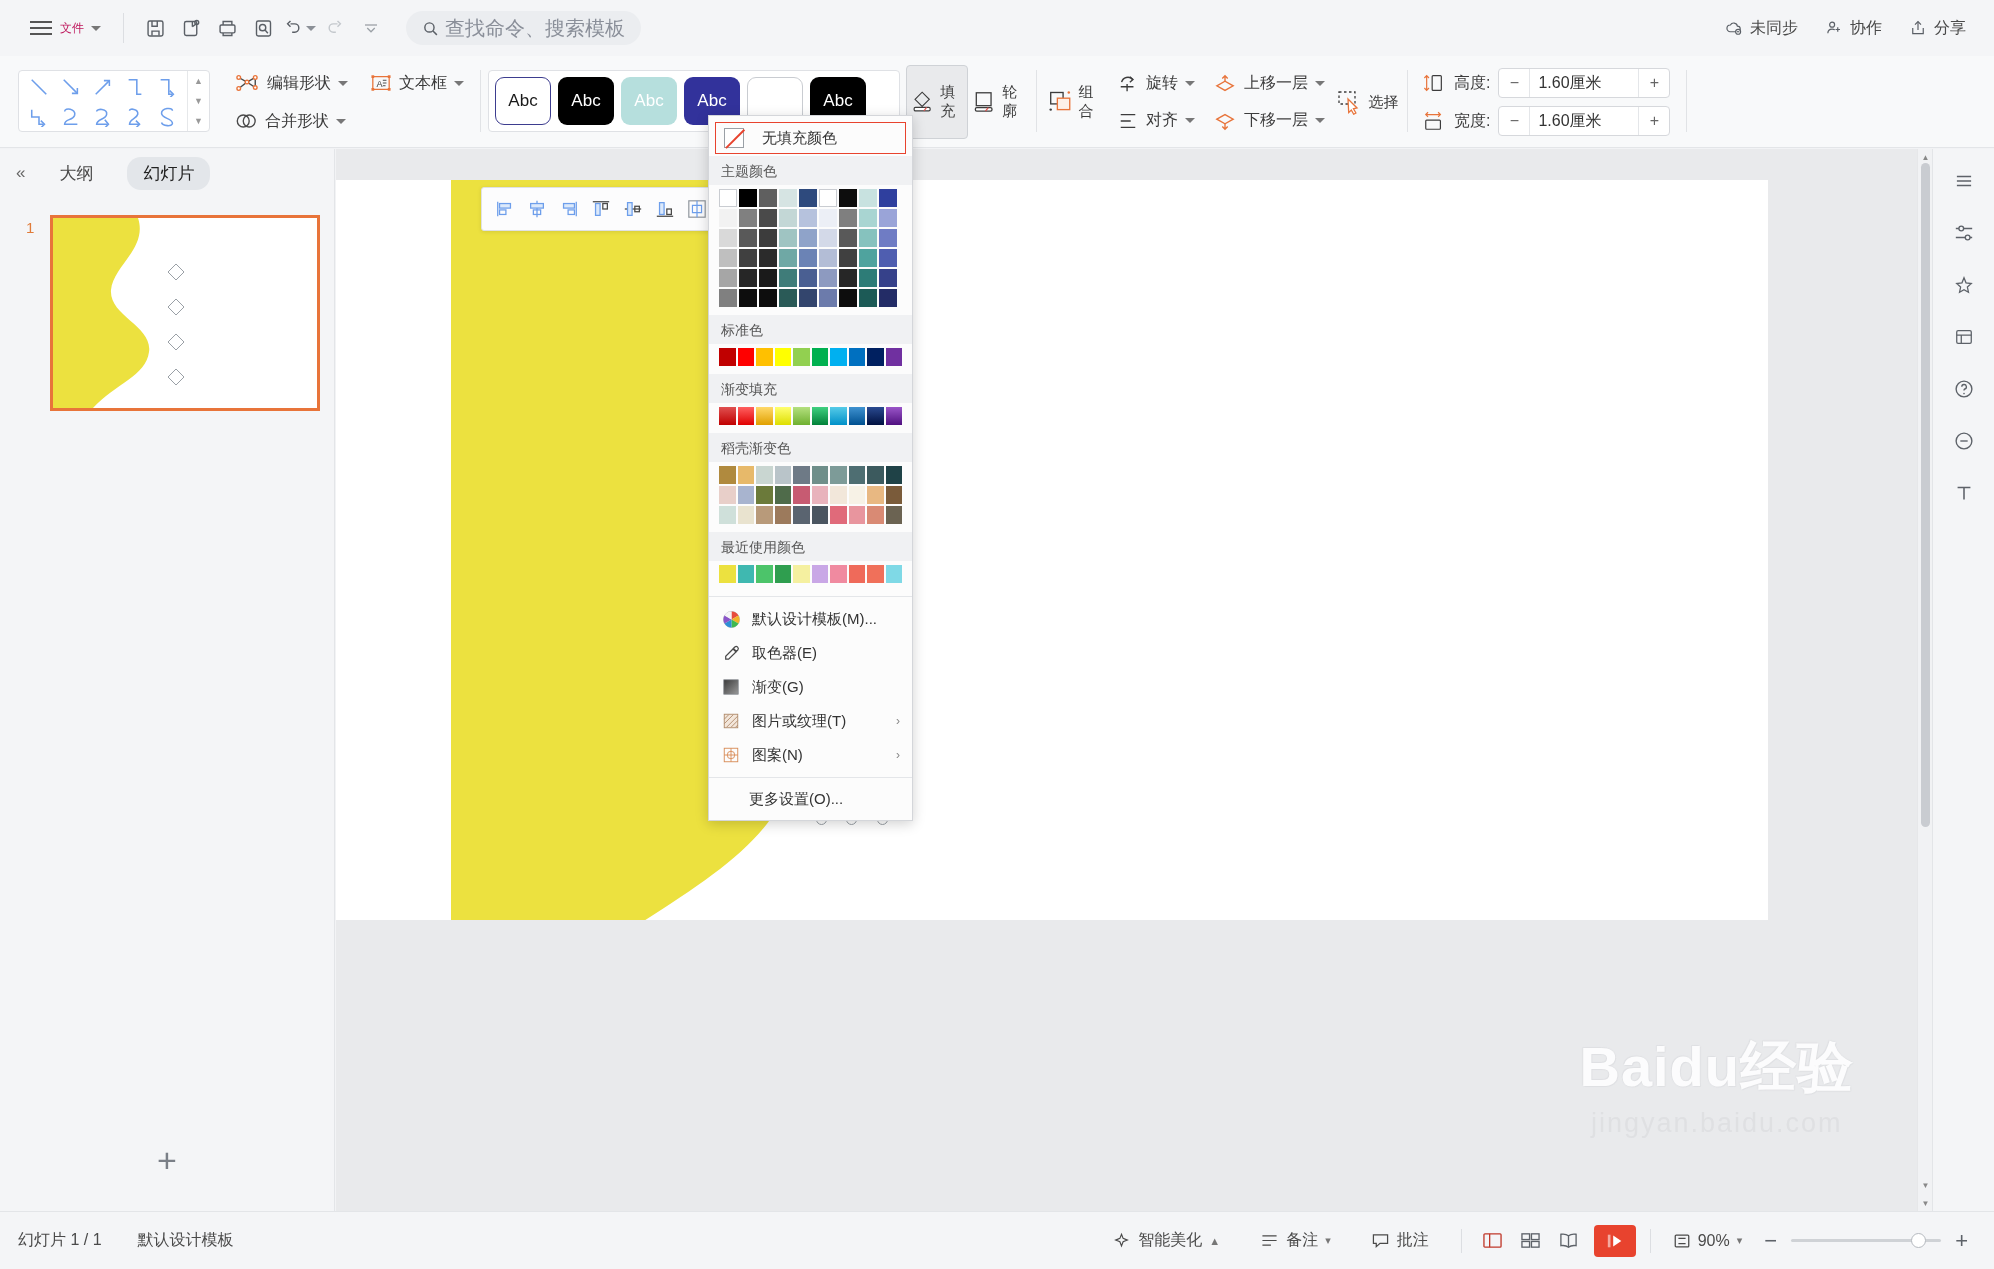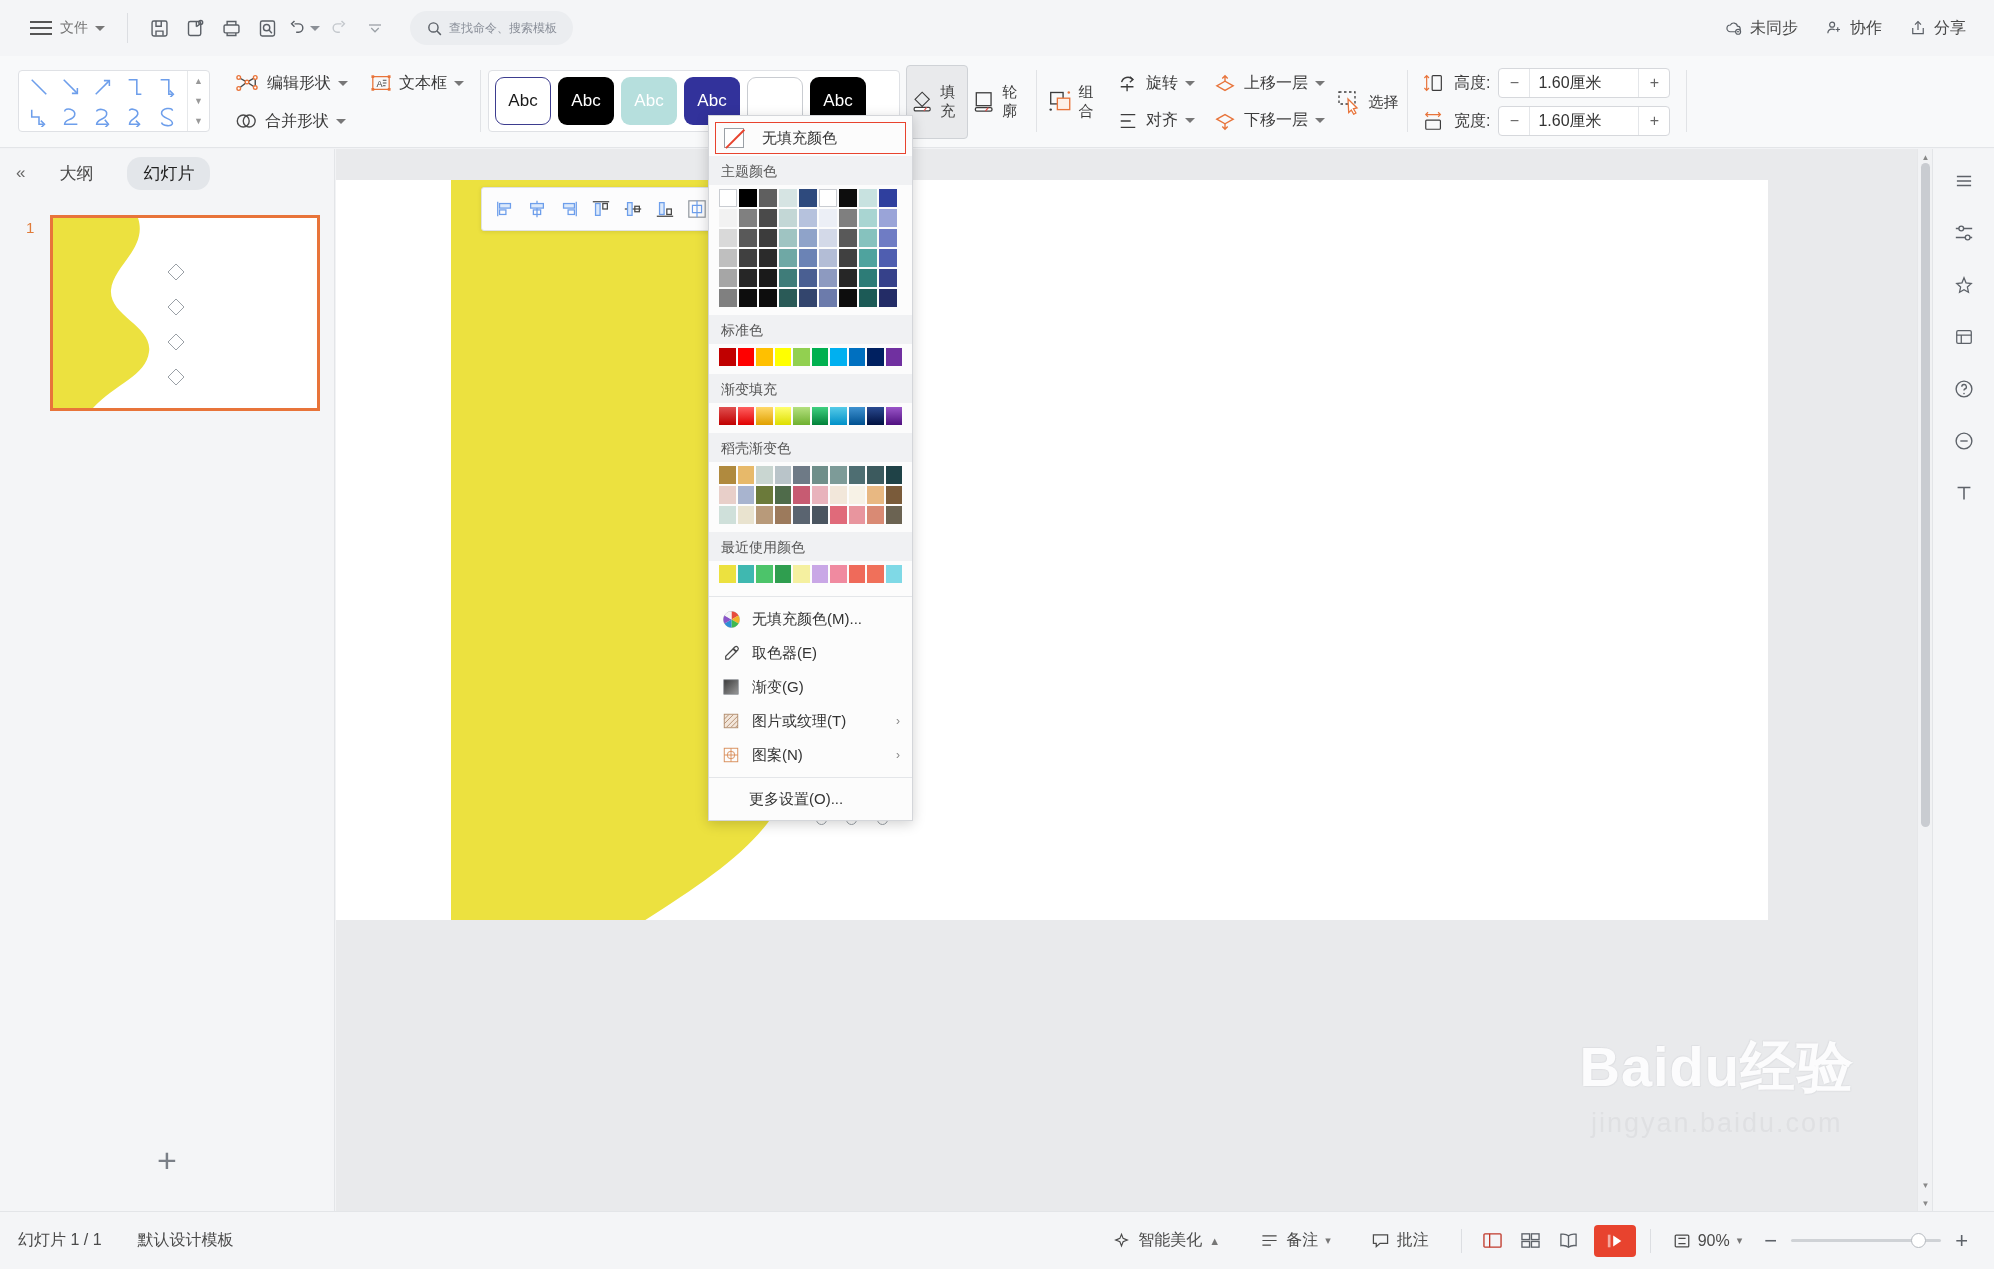--- a/index.html
+++ b/index.html
@@ -7,34 +7,34 @@
     font-family:"Liberation Sans","DejaVu Sans",sans-serif; background:#f2f3f5; }
   body { position:relative; font-size:17px; color:#333; }
 
   
   #titlebar { position:absolute; left:0; top:0; width:1994px; height:56px;
     background:#f4f5f7; display:flex; align-items:center; }
   .hamburger { width:22px; height:16px; position:relative; margin-left:30px; }
   .hamburger i { position:absolute; left:0; width:22px; height:2px; background:#555; }
   .hamburger i:nth-child(1){top:1px;} .hamburger i:nth-child(2){top:7px;} .hamburger i:nth-child(3){top:13px;}
   .file-btn { display:flex; align-items:center; gap:7px; padding:0 8px 0 8px; height:38px; cursor:pointer;}
-  .file-btn span.lbl { font-size:14px; color:#737373;text-align:center; }
+  .file-btn span.lbl { font-size:12px; color:#be185d;text-align:center; }
   .caret { width:0;height:0;border-left:5px solid transparent;border-right:5px solid transparent;
     border-top:5px solid #777; display:inline-block; }
   .qat { display:flex; align-items:center; gap:2px; margin-left:14px; padding-left:14px;
     border-left:1px solid #dcdee2; height:30px;}
   .qicon { width:34px;height:34px;display:flex;align-items:center;justify-content:center;cursor:pointer;border-radius:4px;}
   .tabs { display:flex; align-items:center; margin-left:28px; }
   .tab { font-size:18px; color:#3c3c3c; padding:6px 22px; cursor:pointer; white-space:nowrap;}
   .tab.accent-pill { background:#f08437; color:#fff; border-radius:16px; padding:6px 20px; font-weight:bold; margin:0 10px;}
   .tab.accent-text { color:#ef7a3a; }
   .tabsep { width:1px; height:22px; background:#dcdee2; margin:0 8px; }
   .searchbox { display:flex; align-items:center; gap:6px; background:#ebedf0; border-radius:18px;
      height:34px; padding:0 16px; margin-left:18px; cursor:text; }
-  .searchbox .ph { color:#8a8f99; font-size:12px; white-space:nowrap; }
+  .searchbox .ph { color:#8a8f99; font-size:20px; white-space:nowrap; }
   .rightgrp { margin-left:auto; display:flex; align-items:center; gap:6px; padding-right:18px; }
   .rbtn { display:flex; align-items:center; gap:6px; font-size:16px; color:#4a4a4a; padding:6px 10px;
     border-radius:4px; cursor:pointer; white-space:nowrap;}
 
   
   #ribbon { position:absolute; left:0; top:56px; width:1994px; height:92px;
     background:#f8f9fa; border-bottom:1px solid #e3e5e8; display:flex; align-items:flex-start; }
   .rsep { width:1px; height:62px; background:#e1e3e6; margin-top:14px; }
 
   
@@ -826,21 +826,21 @@
       <svg width="19" height="19" viewBox="0 0 20 20">
         <circle cx="10" cy="10" r="8.4" fill="#eceef1" stroke="#b7bcc2" stroke-width="1"></circle>
         <path d="M10 10 L10 1.6 A8.4 8.4 0 0 1 17.3 5.8 Z" fill="#e84c3d"></path>
         <path d="M10 10 L17.3 5.8 A8.4 8.4 0 0 1 17.3 14.2 Z" fill="#f0b429"></path>
         <path d="M10 10 L17.3 14.2 A8.4 8.4 0 0 1 10 18.4 Z" fill="#3fb950"></path>
         <path d="M10 10 L10 18.4 A8.4 8.4 0 0 1 2.7 14.2 Z" fill="#2d8fd5"></path>
         <path d="M10 10 L2.7 14.2 A8.4 8.4 0 0 1 2.7 5.8 Z" fill="#8a55c8"></path>
         <path d="M10 10 L2.7 5.8 A8.4 8.4 0 0 1 10 1.6 Z" fill="#f5f5f5"></path>
         </svg>
     </span>
-    <span>无填充颜色(M)...</span>
+    <span>默认设计模板(M)...</span>
   </div>
 
   <div class="mitem">
     <span class="mico">
       <svg width="19" height="19" viewBox="0 0 20 20" fill="none" stroke="#4a4a4a" stroke-width="1.3">
         <path d="M13.5 3.2a2.2 2.2 0 0 1 3.1 3.1l-1.4 1.4-3.1-3.1z"></path>
         <path d="M11.6 5.2l3.1 3.1L7 16H3.9v-3.1z"></path>
         </svg>
     </span>
     <span>取色器(E)</span>

